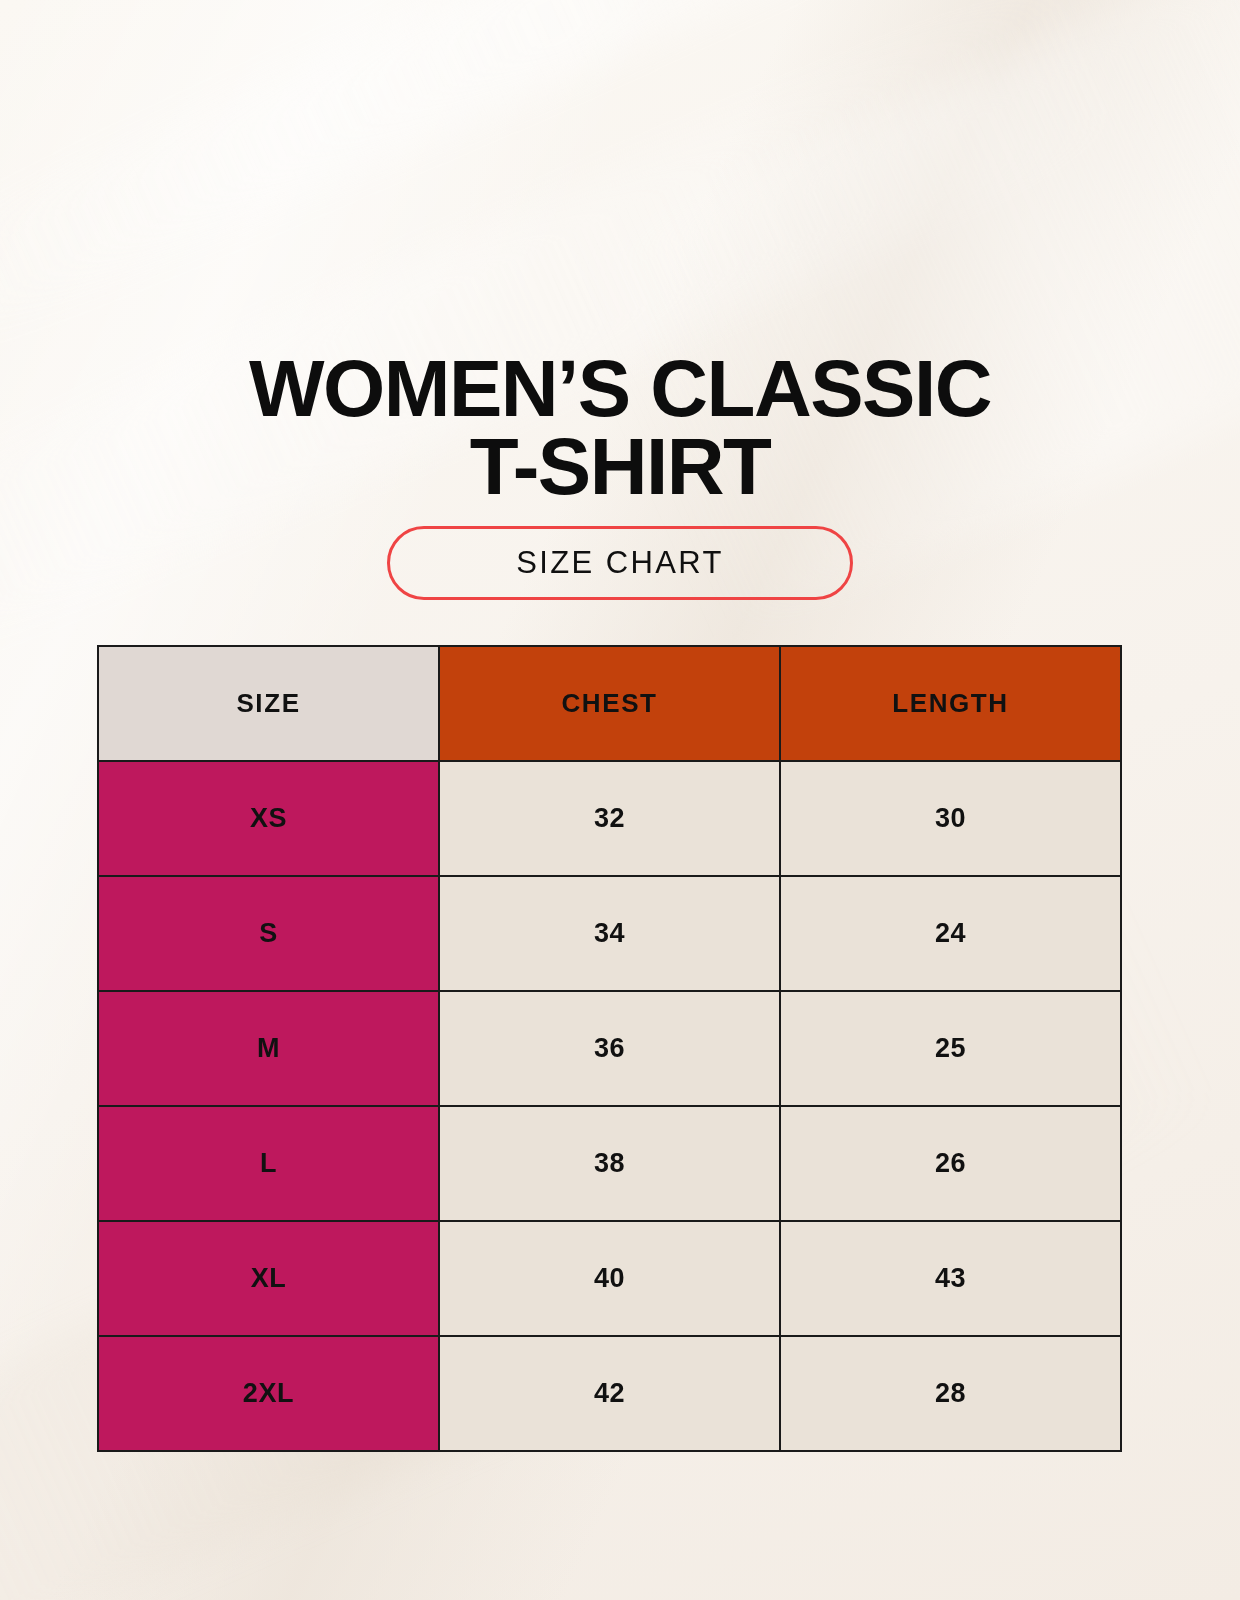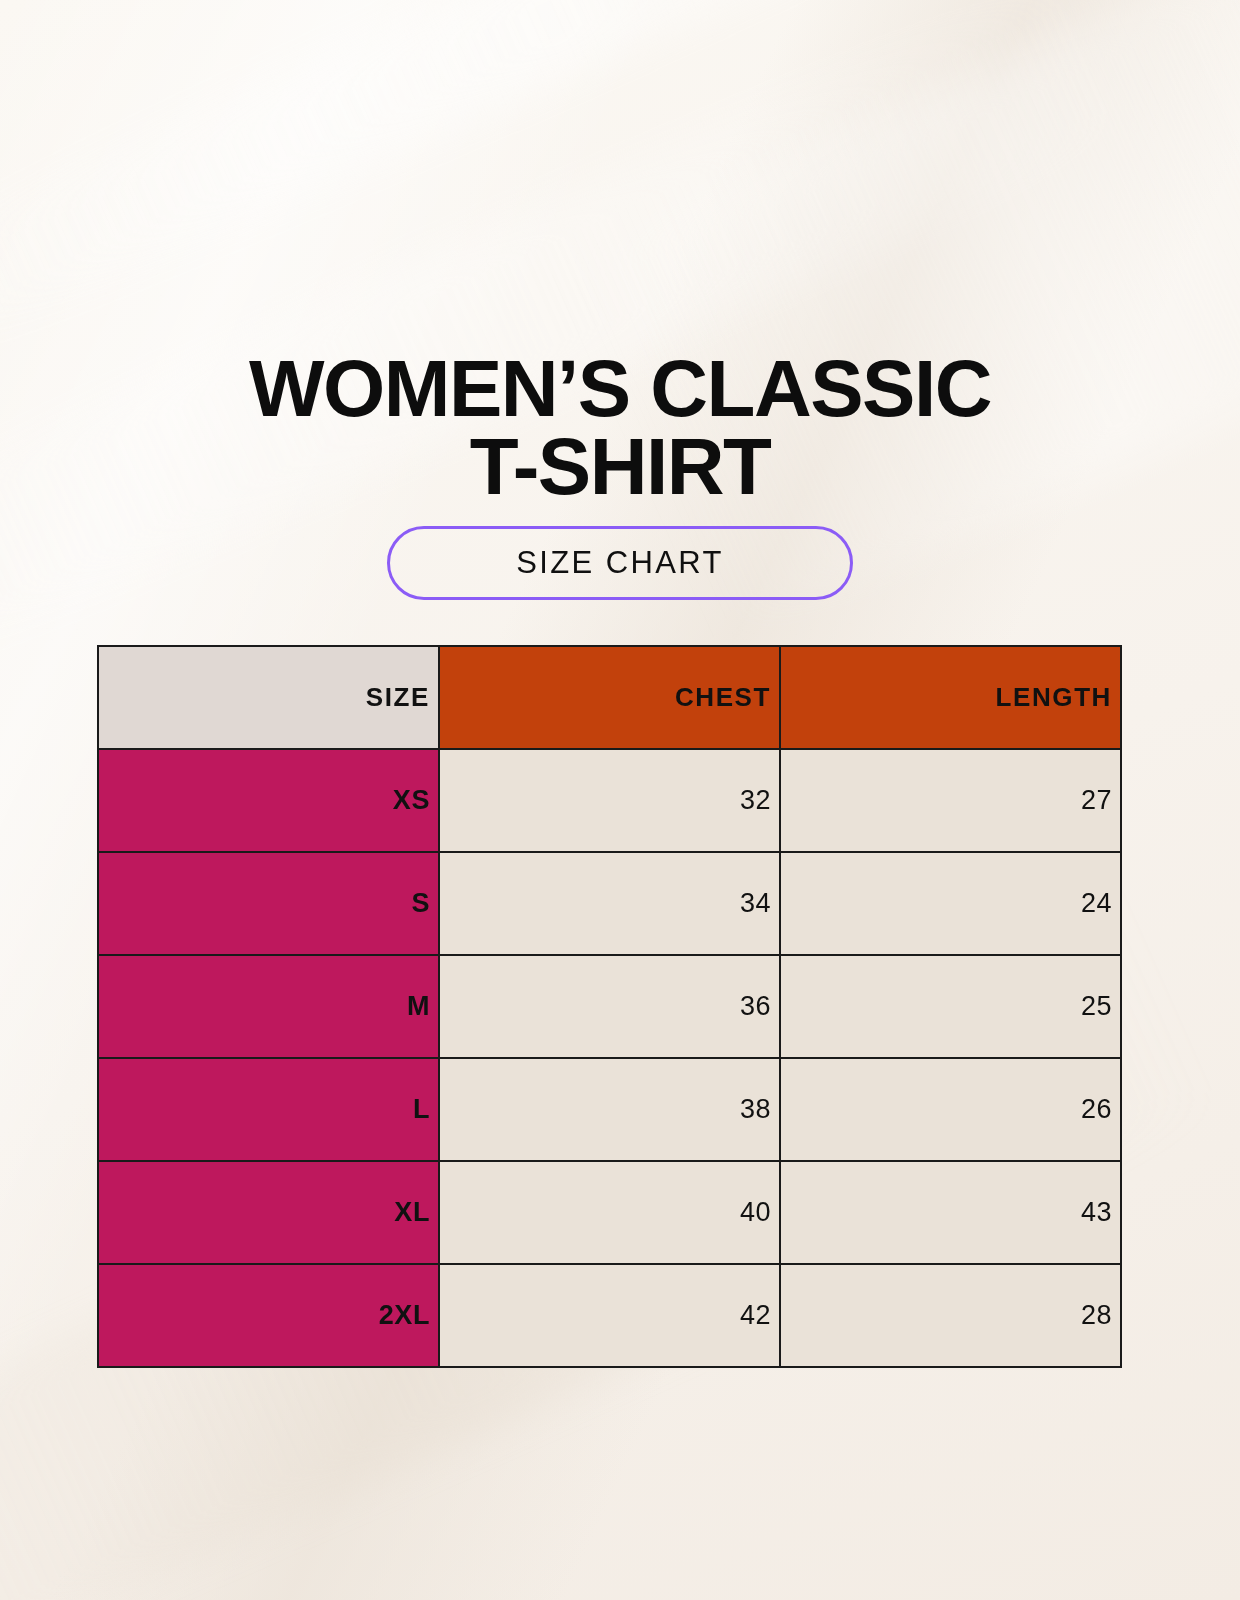--- a/index.html
+++ b/index.html
@@ -80,21 +80,21 @@
     display: block;
   }
 
   .badge {
     position: absolute;
     top: 526px;
     left: 50%;
     transform: translateX(-50%);
     width: 466px;
     height: 74px;
-    border: 3px solid #8b5cf6;
+    border: 3px solid #ef4444;
     border-radius: 40px;
     display: flex;
     align-items: center;
     justify-content: center;
     background: transparent;
     box-sizing: border-box;
   }
   .badge-label {
     font-size: 31px;
     font-weight: 500;
@@ -110,23 +110,23 @@
   }
   table.size-table {
     border-collapse: collapse;
     width: 1023px;
     table-layout: fixed;
   }
   table.size-table th,
   table.size-table td {
     border: 2px solid #1a1a1a;
     height: 85px;
-    text-align: right;
+    text-align: center;
     vertical-align: middle;
-    padding: 8px;
+    padding: 14px;
   }
   col.c-size { width: 341px; }
   col.c-chest { width: 341px; }
   col.c-length { width: 341px; }
 
   thead th {
     font-size: 26px;
     font-weight: 700;
     letter-spacing: 1.6px;
   }
@@ -138,21 +138,21 @@
   }
   tbody td.cell-size {
     background: #be185d;
     font-size: 27px;
     font-weight: 700;
     letter-spacing: 0.6px;
   }
   tbody td.cell-val {
     background: #eae2d8;
     font-size: 27px;
-    font-weight: 400;
+    font-weight: 700;
     letter-spacing: 0.5px;
   }
 
   .footnote {
     position: absolute;
     top: 1245px;
     left: 0;
     width: 1120px;
     text-align: right;
     font-size: 21px;
@@ -191,21 +191,21 @@
         <tr>
           <th class="head-size">SIZE</th>
           <th class="head-measure">CHEST</th>
           <th class="head-measure">LENGTH</th>
         </tr>
       </thead>
       <tbody>
         <tr>
           <td class="cell-size">XS</td>
           <td class="cell-val">32</td>
-          <td class="cell-val">27</td>
+          <td class="cell-val">30</td>
         </tr>
         <tr>
           <td class="cell-size">S</td>
           <td class="cell-val">34</td>
           <td class="cell-val">24</td>
         </tr>
         <tr>
           <td class="cell-size">M</td>
           <td class="cell-val">36</td>
           <td class="cell-val">25</td>

